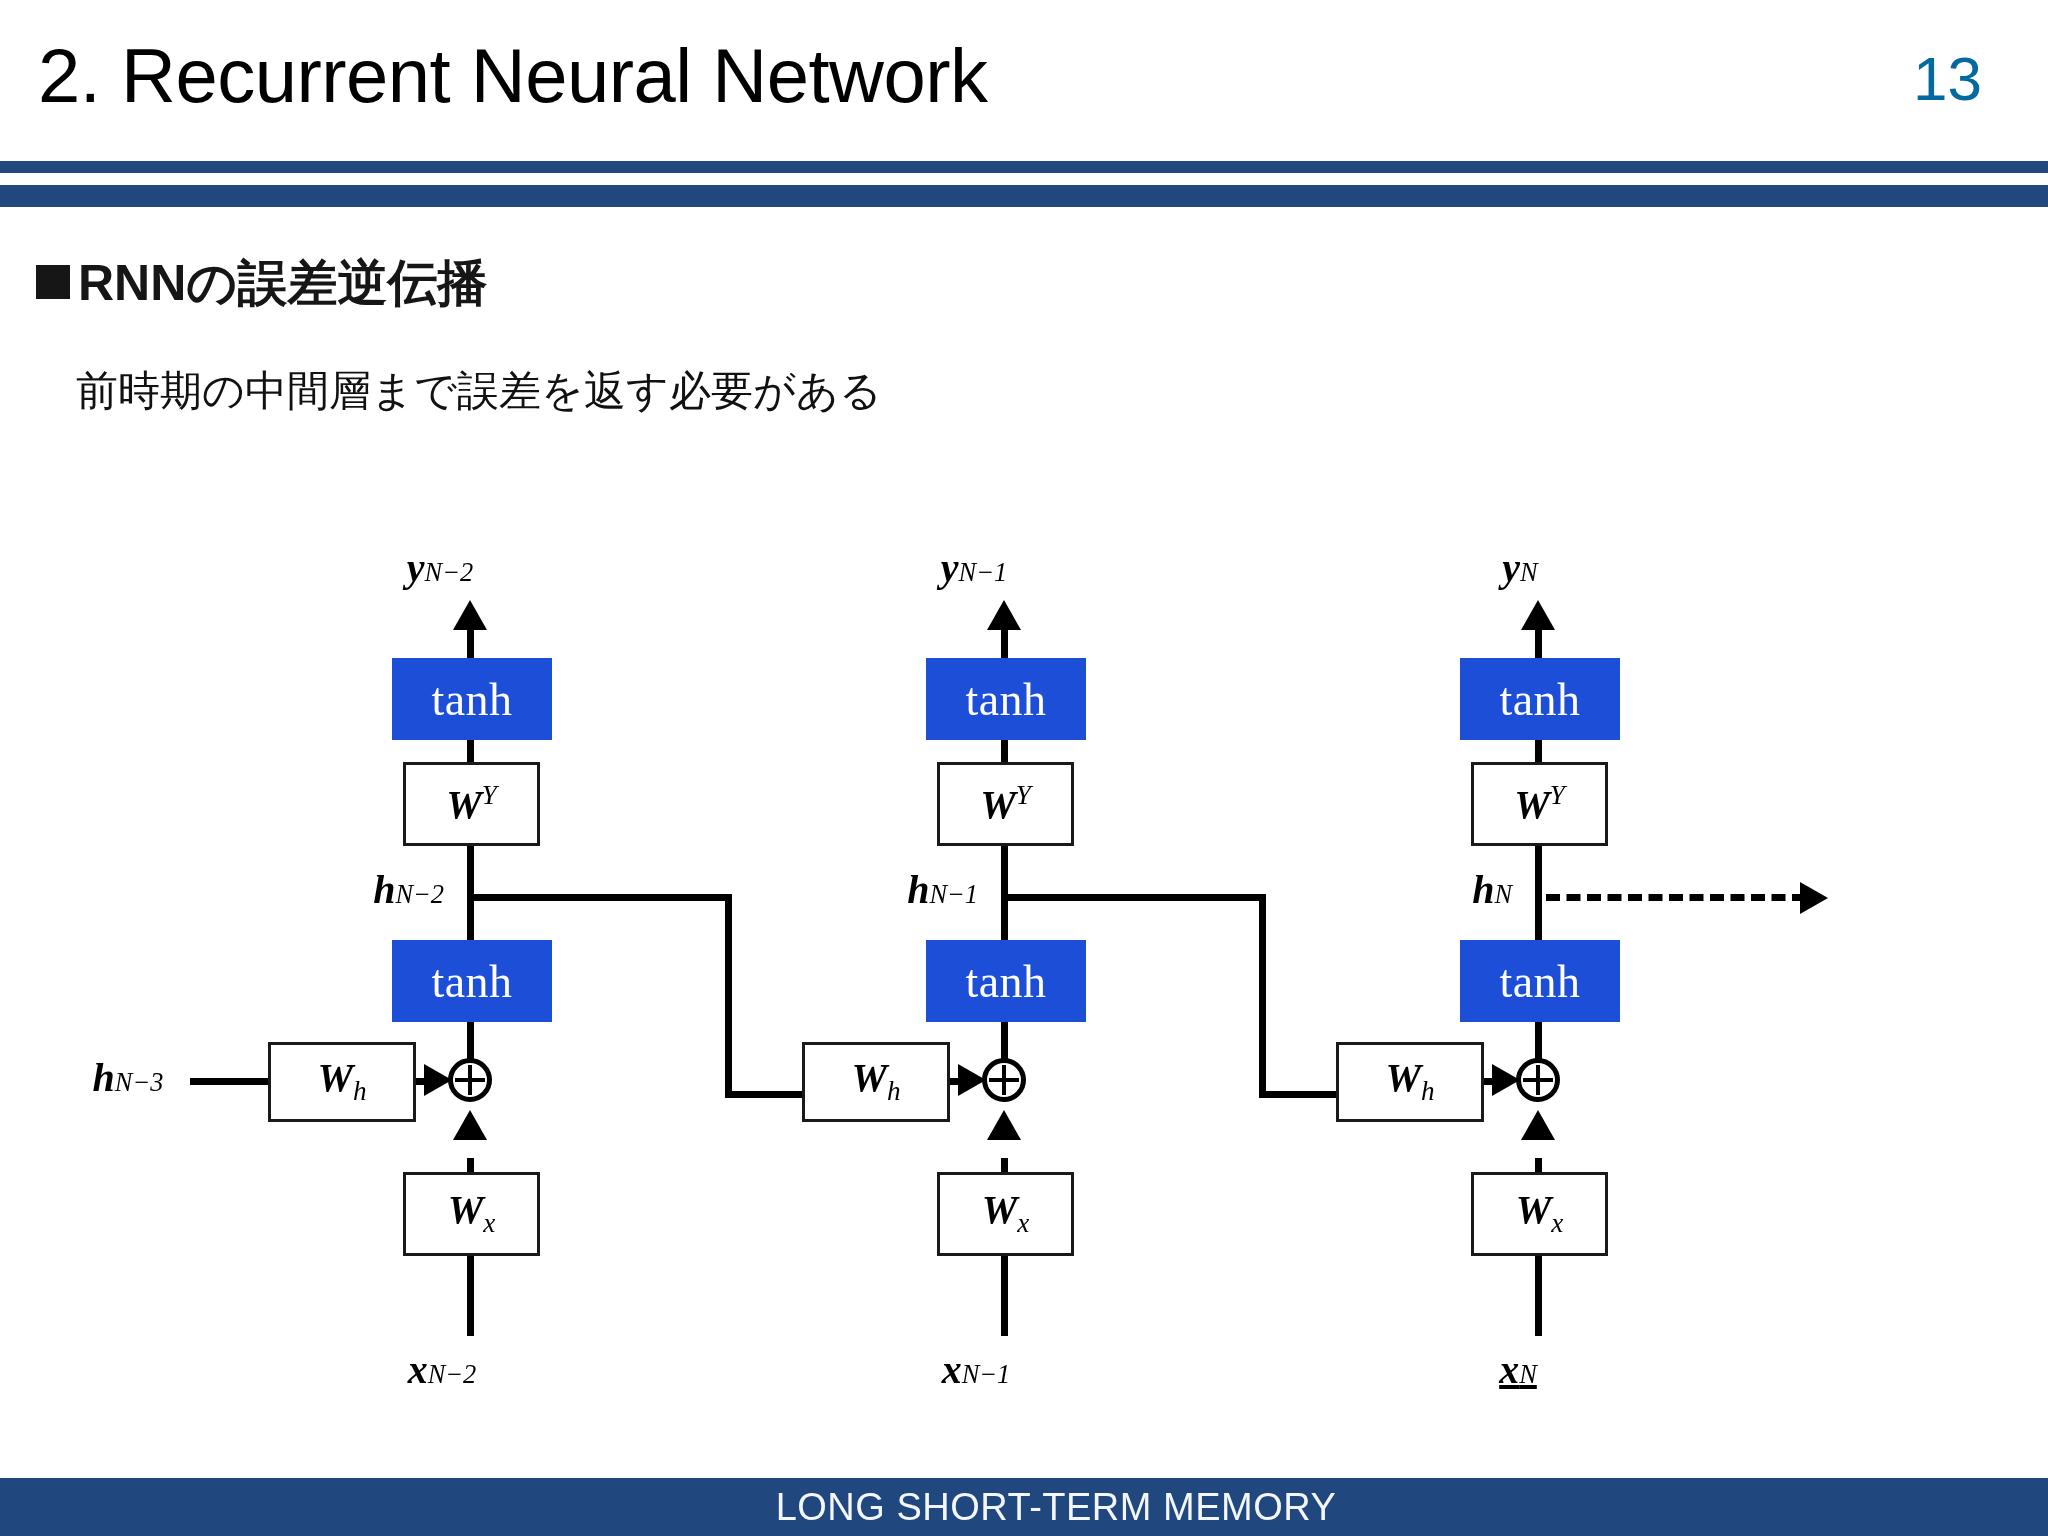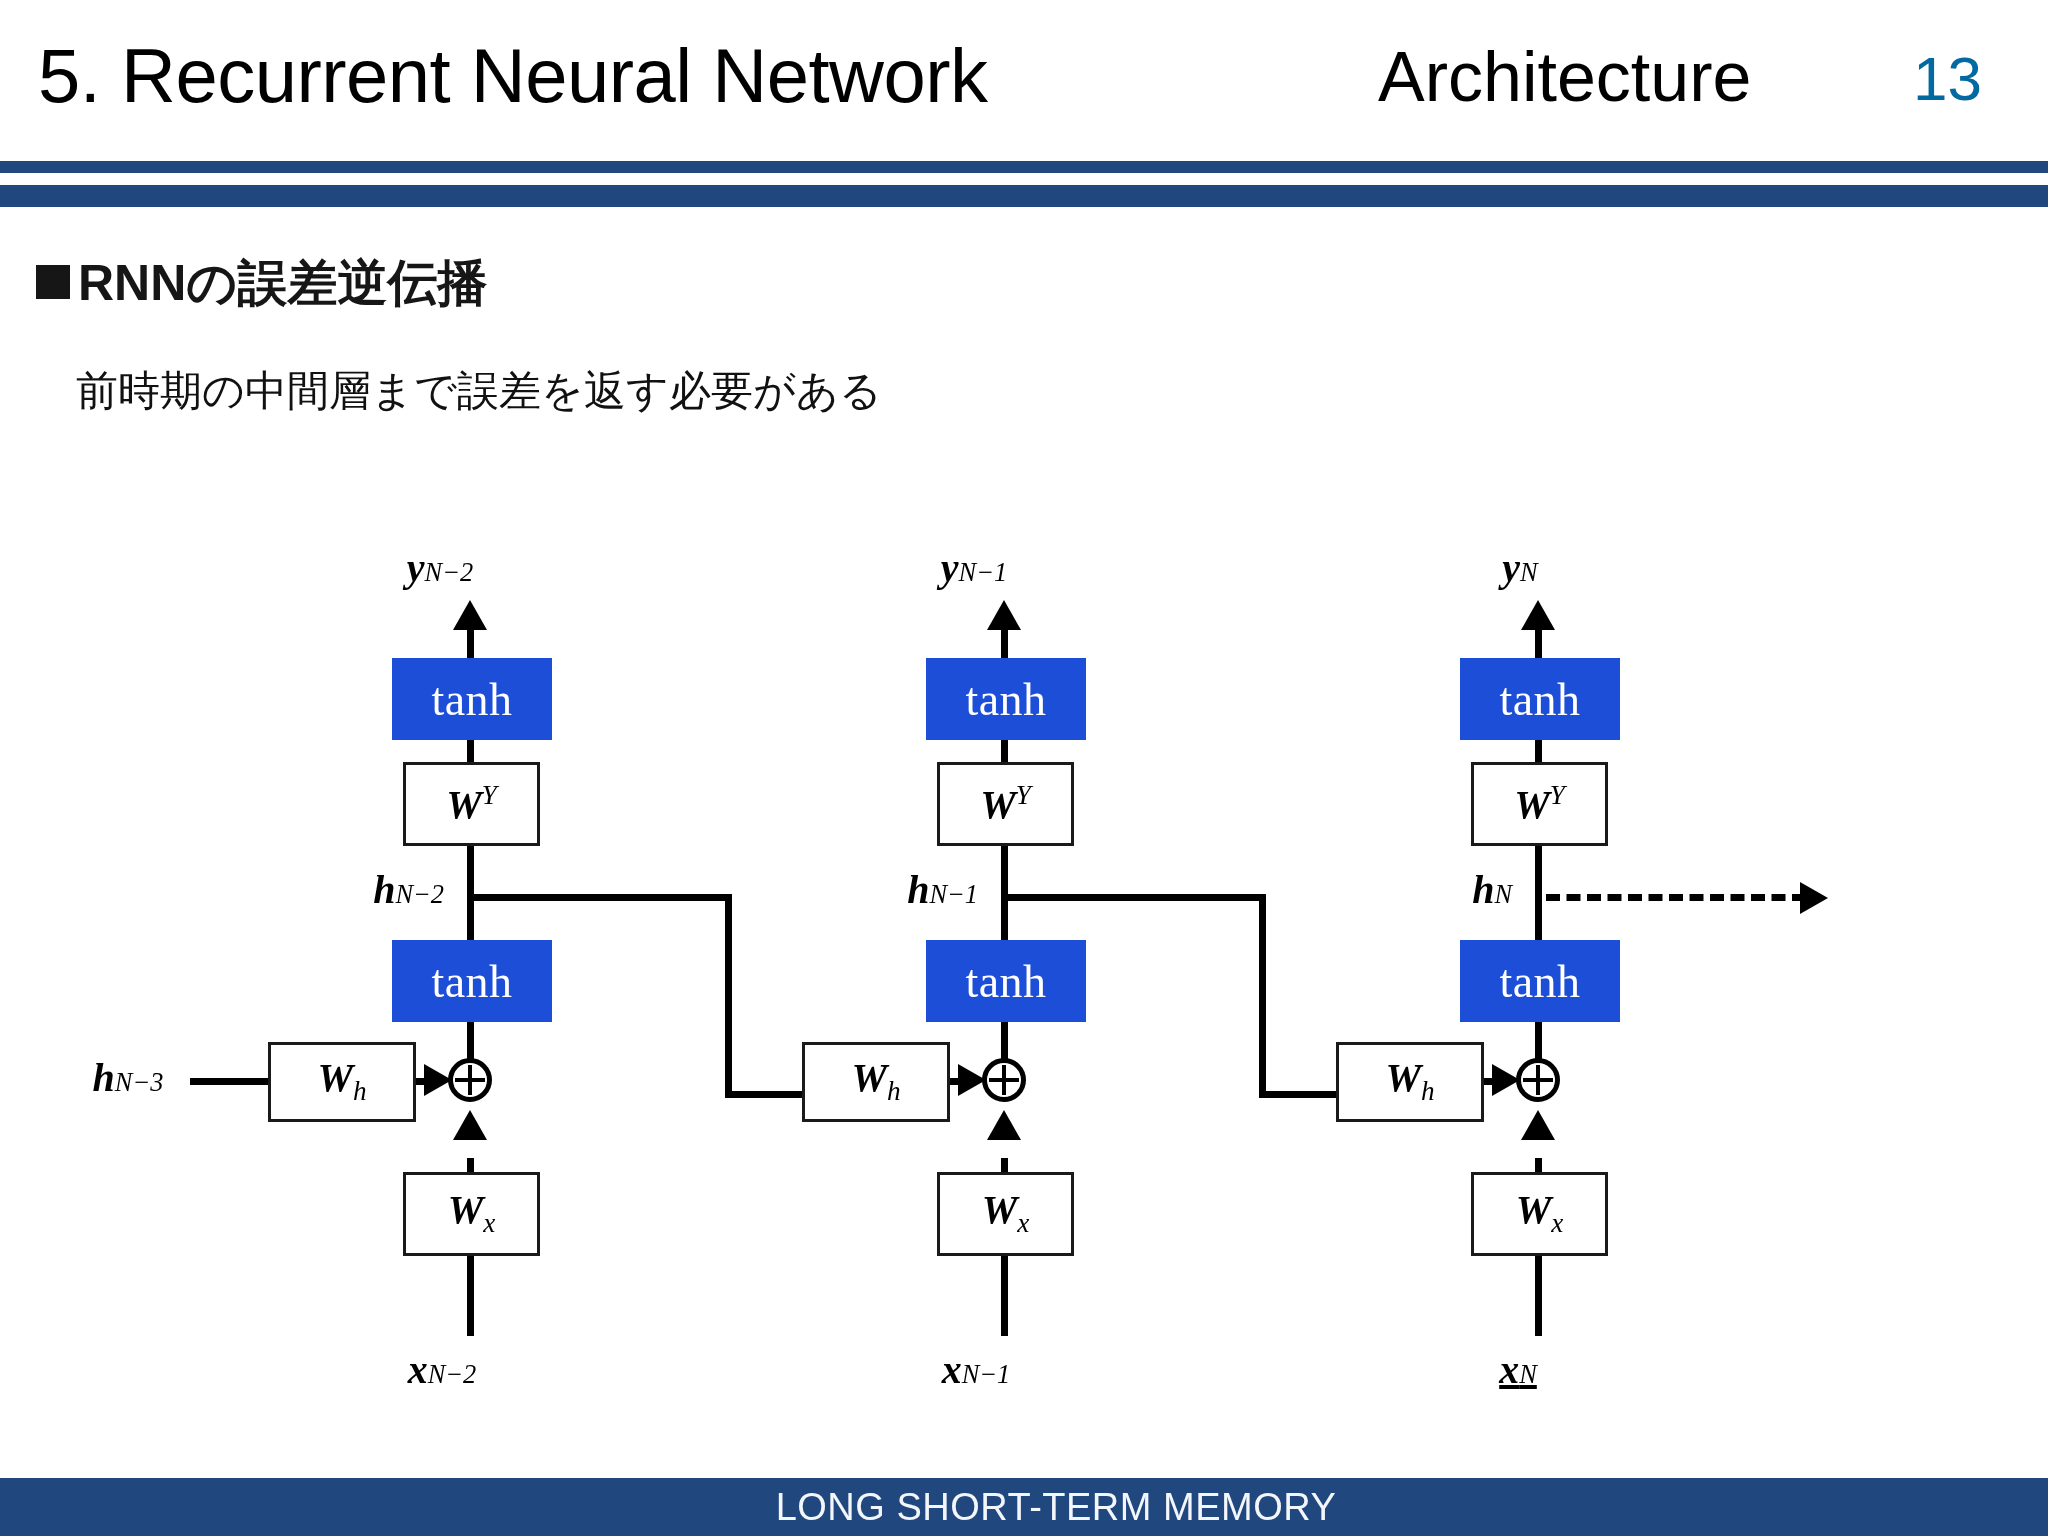--- a/index.html
+++ b/index.html
@@ -210,22 +210,21 @@
     font-size: 38px;
     letter-spacing: 0.5px;
     white-space: nowrap;
   }
 </style>
 </head>
 <body>
 
 <div id="slide">
 
-  <div id="header-title">5. Recurrent Neural Network</div>
-  <div id="header-section">Architecture</div>
+  <div id="header-title">2. Recurrent Neural Network</div>
   <div id="page-number">13</div>
   <div class="rule" id="rule-thin"></div>
   <div class="rule" id="rule-thick"></div>
 
   <div id="bullet-heading">
     <span id="bullet-marker"></span><span>RNNの誤差逆伝播</span>
   </div>
   <div id="body-line">前時期の中間層まで誤差を返す必要がある</div>
 
   <div id="diagram">

